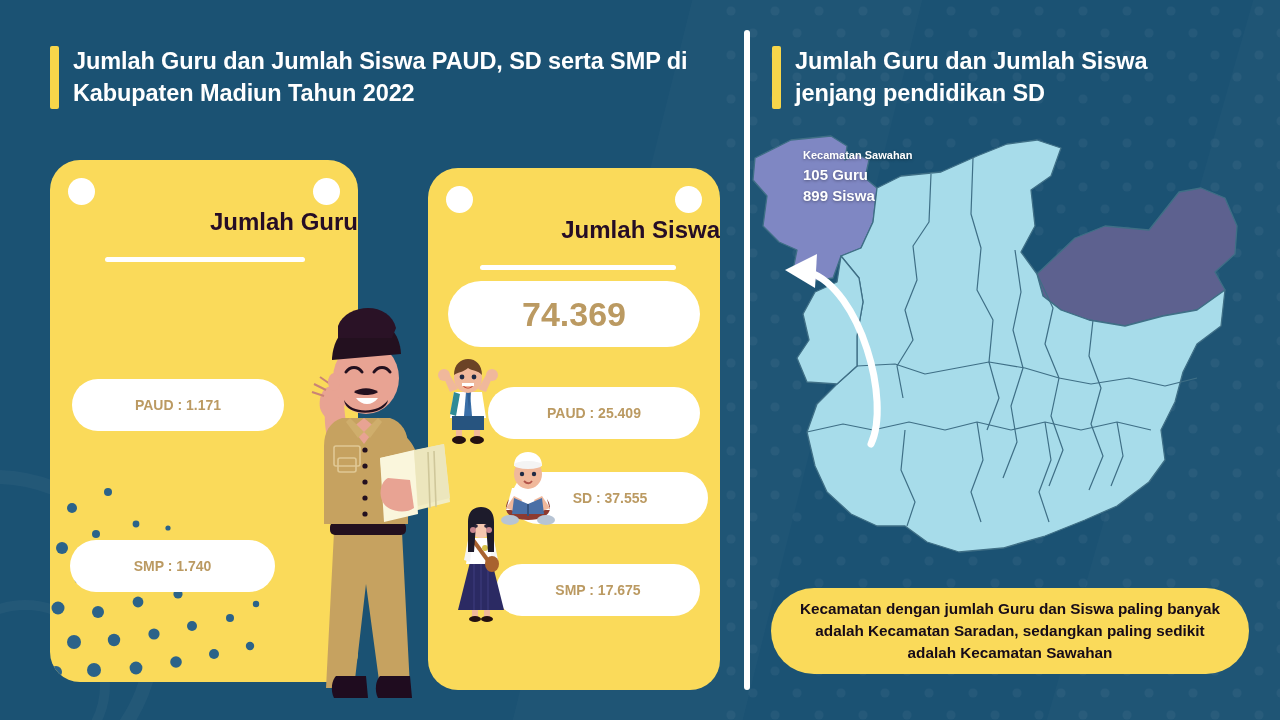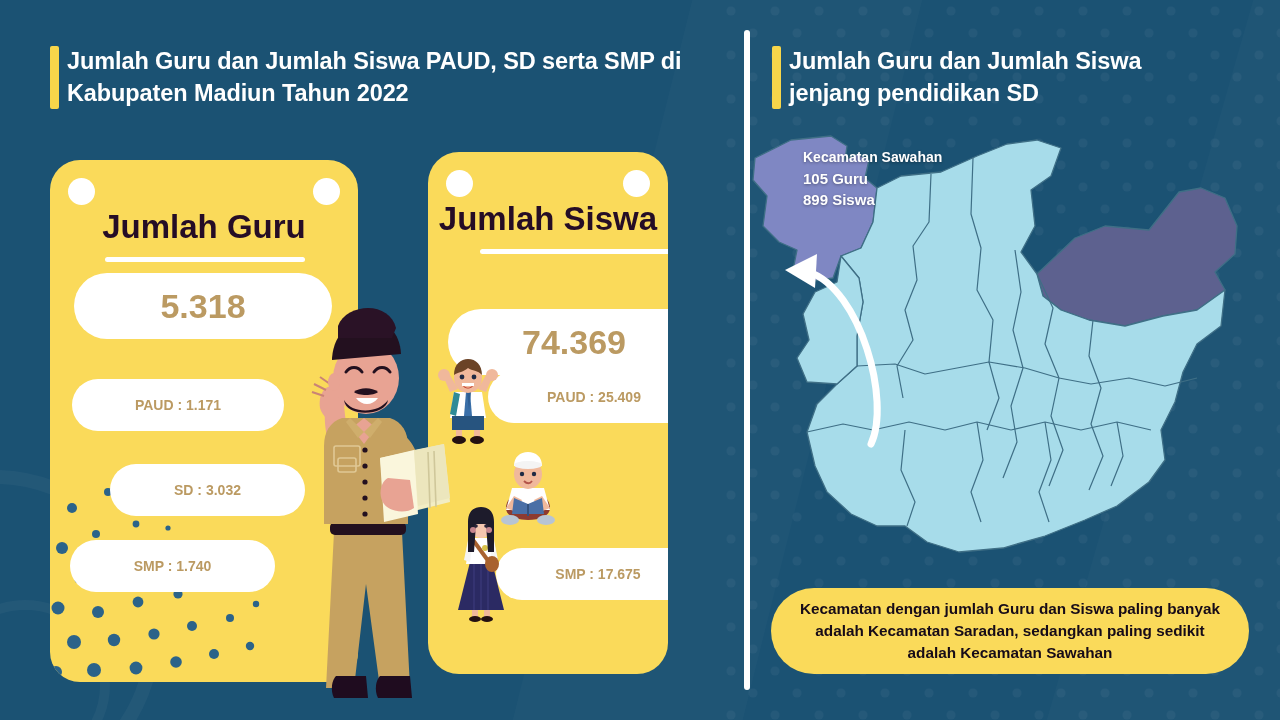--- a/index.html
+++ b/index.html
@@ -20,21 +20,21 @@
   .bg-wedge {
     position: absolute;
     background: rgba(255,255,255,0.035);
   }
   #dot-field { position: absolute; right: 0; top: 0; width: 560px; height: 720px; }
 
   
   #left-panel { position: absolute; left: 0; top: 0; width: 745px; height: 720px; }
   #right-panel { position: absolute; left: 745px; top: 0; width: 602px; height: 720px; }
 
-  .headline-row { display: flex; align-items: stretch; gap: 8px; }
+  .headline-row { display: flex; align-items: stretch; gap: 14px; }
   .accent-bar { width: 9px; border-radius: 2px; background: #f7d64a; flex: 0 0 9px; }
   .headline {
     color: #ffffff;
     font-size: 23.5px;
     font-weight: bold;
     line-height: 1.35;
     letter-spacing: -0.1px;
   }
 
   
@@ -44,23 +44,23 @@
     border-radius: 30px;
     overflow: hidden;
   }
   .pin {
     position: absolute; top: 18px;
     width: 27px; height: 27px; border-radius: 50%;
     background: #ffffff;
   }
   .card-title {
     position: absolute; left: 0; right: 0; top: 48px;
-    text-align: center;
+    text-align: right;
     color: #250d26;
-    font-size: 33px;
+    font-size: 24px;
     font-weight: bold;
   }
   .title-rule {
     position: absolute; height: 5px; border-radius: 3px;
     background: #ffffff;
   }
   .pill {
     position: absolute;
     background: #ffffff;
     border-radius: 40px;
@@ -85,21 +85,21 @@
   
   #map-area { position: absolute; left: 0; top: 130px; width: 535px; height: 430px; }
   .map-label {
     position: absolute;
     color: #ffffff;
     font-weight: bold;
     font-size: 15px;
     line-height: 1.42;
     text-shadow: 0 1px 3px rgba(0,0,0,0.35);
   }
-  .map-label .ml-head { font-size: 14px; }
+  .map-label .ml-head { font-size: 11px; }
 
   
   #note-box {
     position: absolute; left: 26px; top: 588px;
     width: 478px; height: 86px;
     background: #fada5a;
     border-radius: 43px;
     display: flex; align-items: center; justify-content: center;
     padding: 8px 18px;
   }
@@ -169,52 +169,49 @@
           <circle cx="118" cy="66" r="2.6"></circle>
       </g>
     </svg>
 
     <div class="pin" style="left:18px;"></div>
     <div class="pin" style="right:18px;"></div>
 
     <div class="card-title">Jumlah Guru</div>
     <div class="title-rule" style="left:55px;width:200px;top:97px;"></div>
 
-    <div class="pill pill-total" style="left:24px;top:113px;width:258px;height:66px;">
-      <span>5.318</span>
-    </div>
 
     <div class="pill pill-sub" style="left:22px;top:219px;width:212px;height:52px;">
       <span>PAUD : 1.171</span>
     </div>
 
-    <div class="pill pill-sub" style="left:60px;top:304px;width:195px;height:52px;">
-      <span>SD : 3.032</span>
-    </div>
 
     <div class="pill pill-sub" style="left:20px;top:380px;width:205px;height:52px;">
       <span>SMP : 1.740</span>
     </div>
   </div>
 
-  <div class="stat-card" style="left:428px;top:152px;width:240px;height:522px;border-radius:31px;">
+  <div class="stat-card" style="left:428px;top:168px;width:292px;height:522px;">
     <div class="pin" style="left:18px;"></div>
     <div class="pin" style="right:18px;"></div>
 
     <div class="card-title">Jumlah Siswa</div>
     <div class="title-rule" style="left:52px;width:196px;top:97px;"></div>
 
-    <div class="pill pill-total" style="left:20px;top:113px;width:252px;height:66px;margin-top:44px;">
+    <div class="pill pill-total" style="left:20px;top:113px;width:252px;height:66px;">
       <span>74.369</span>
     </div>
 
     <div class="pill pill-sub" style="left:60px;top:219px;width:212px;height:52px;">
       <span>PAUD : 25.409</span>
     </div>
 
+    <div class="pill pill-sub" style="left:84px;top:304px;width:196px;height:52px;">
+      <span>SD : 37.555</span>
+    </div>
 
     <div class="pill pill-sub" style="left:68px;top:396px;width:204px;height:52px;">
       <span>SMP : 17.675</span>
     </div>
   </div>
 
   <svg style="position:absolute;left:262px;top:300px;width:210px;height:420px;" viewBox="0 0 210 420">
 
     <path d="M78 176 C66 150 60 122 64 104 L82 100 C82 120 88 146 98 166 Z" fill="#e8a393"></path>
     <path d="M58 108 c-2 -12 4 -22 12 -22 c7 0 11 7 10 16 l-2 18 c-6 4 -16 0 -20 -12 z" fill="#e8a393"></path>

